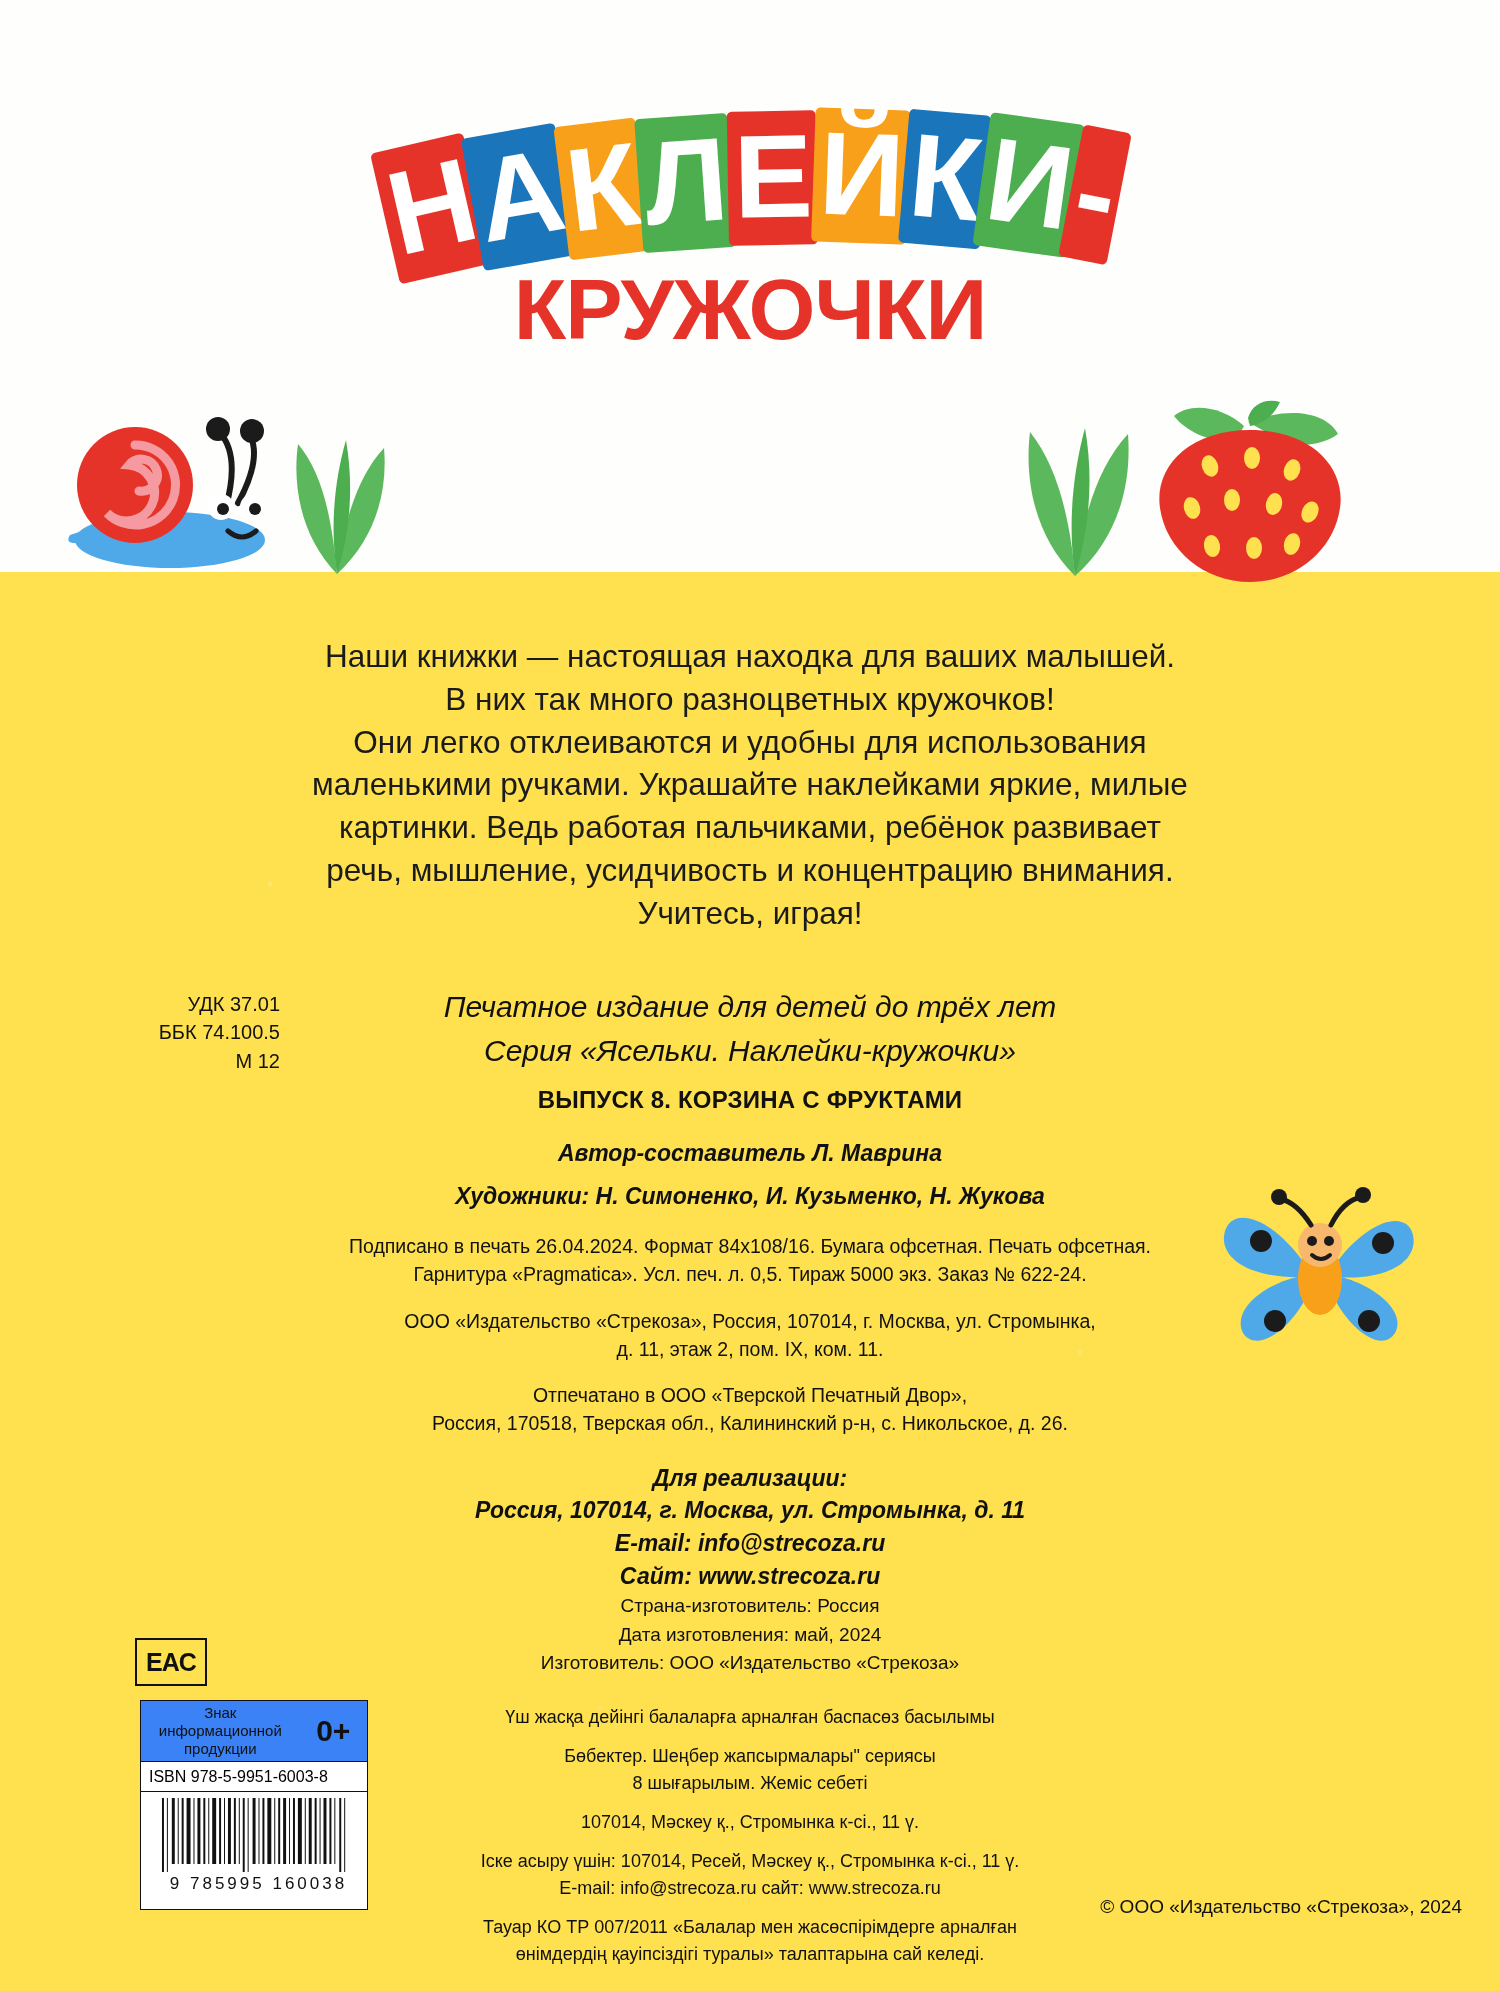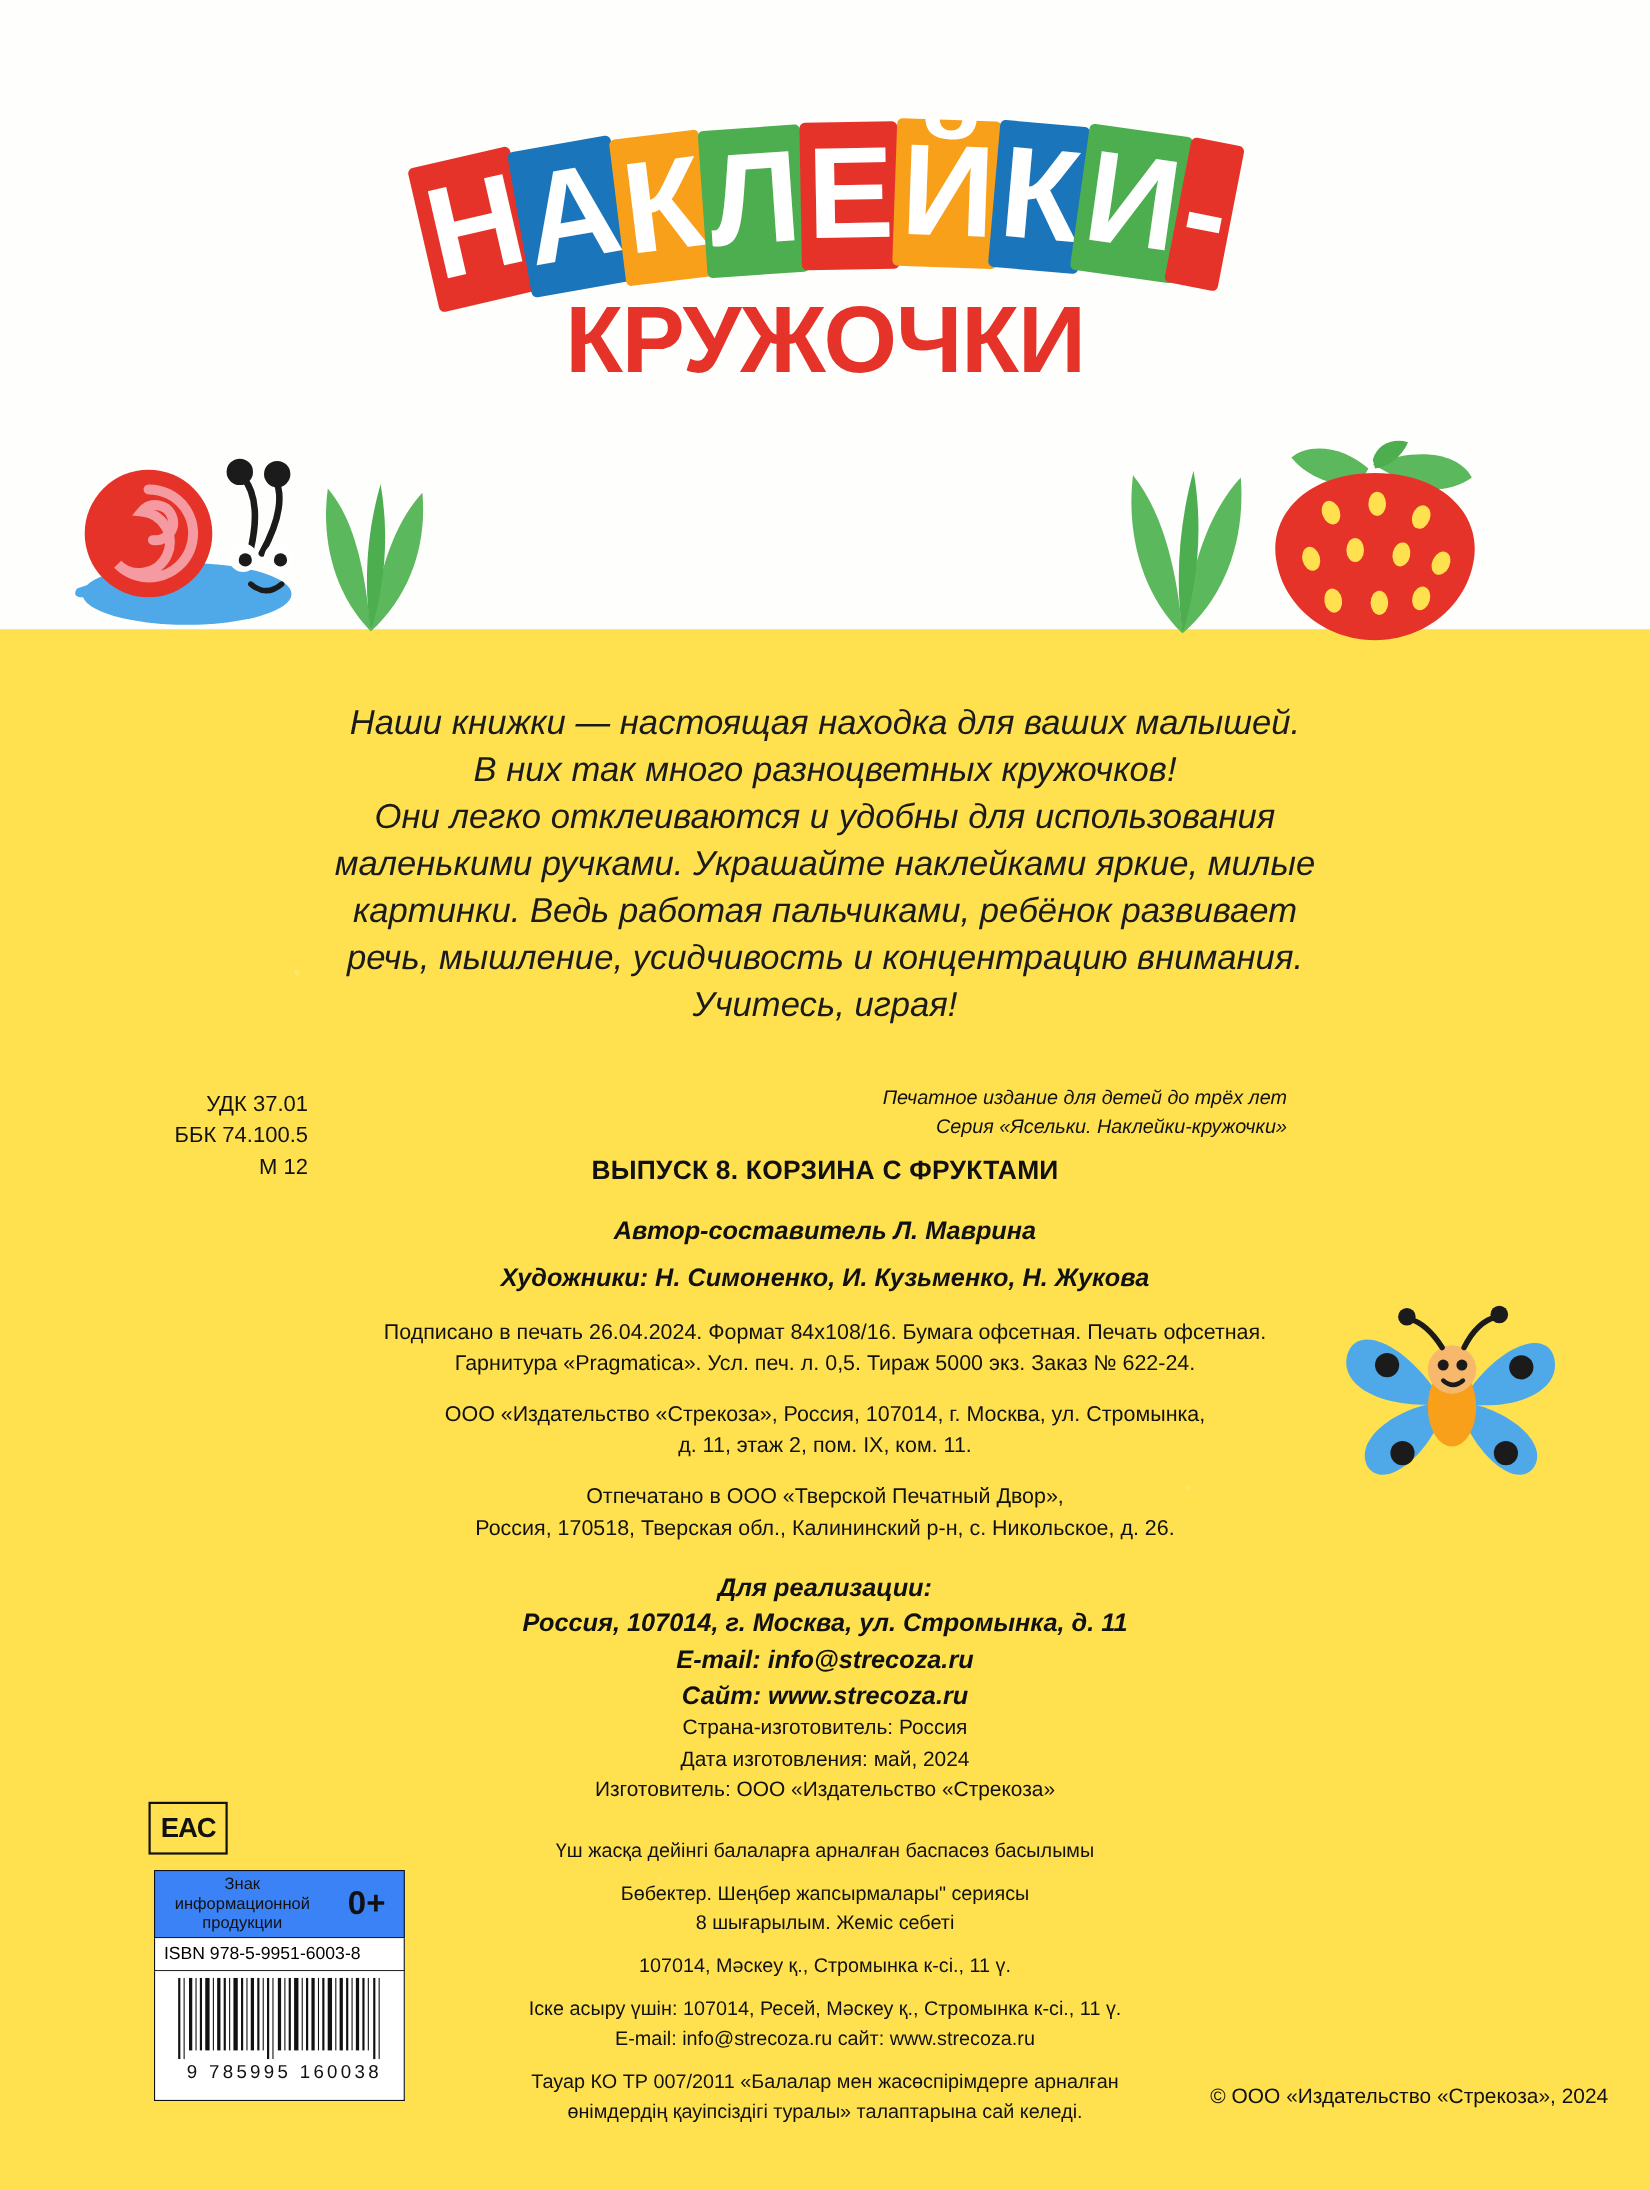--- a/index.html
+++ b/index.html
@@ -87,21 +87,21 @@
   .intro {
     position: absolute;
     left: 180px;
     top: 635px;
     width: 1140px;
     text-align: center;
     font-size: 31.5px;
     line-height: 1.36;
     color: #1b1b1b;
   }
-  .intro div { white-space: nowrap; font-style: italic; }
+  .intro div { white-space: nowrap; }
 
   
   .udk {
     position: absolute;
     left: 110px;
     top: 990px;
     width: 170px;
     text-align: right;
     font-size: 20px;
     line-height: 1.42;
@@ -110,21 +110,21 @@
 
   
   .imprint {
     position: absolute;
     left: 330px;
     top: 985px;
     width: 840px;
     text-align: center;
     color: #111;
   }
-  .imp-italic { font-style: italic; font-size: 18px; line-height: 1.45; text-align: right; }
+  .imp-italic { font-style: italic; font-size: 30px; line-height: 1.45; }
   .imp-bold { font-weight: bold; font-size: 24px; margin-top: 14px; letter-spacing: .2px; }
   .imp-author { font-style: italic; font-weight: bold; font-size: 23px; margin-top: 26px; }
   .imp-artists { font-style: italic; font-weight: bold; font-size: 23px; margin-top: 16px; }
   .imp-small { font-size: 19.5px; line-height: 1.45; margin-top: 22px; }
   .imp-small.tight { margin-top: 18px; }
   .imp-contact {
     font-style: italic;
     font-weight: bold;
     font-size: 23px;
     line-height: 1.42;

